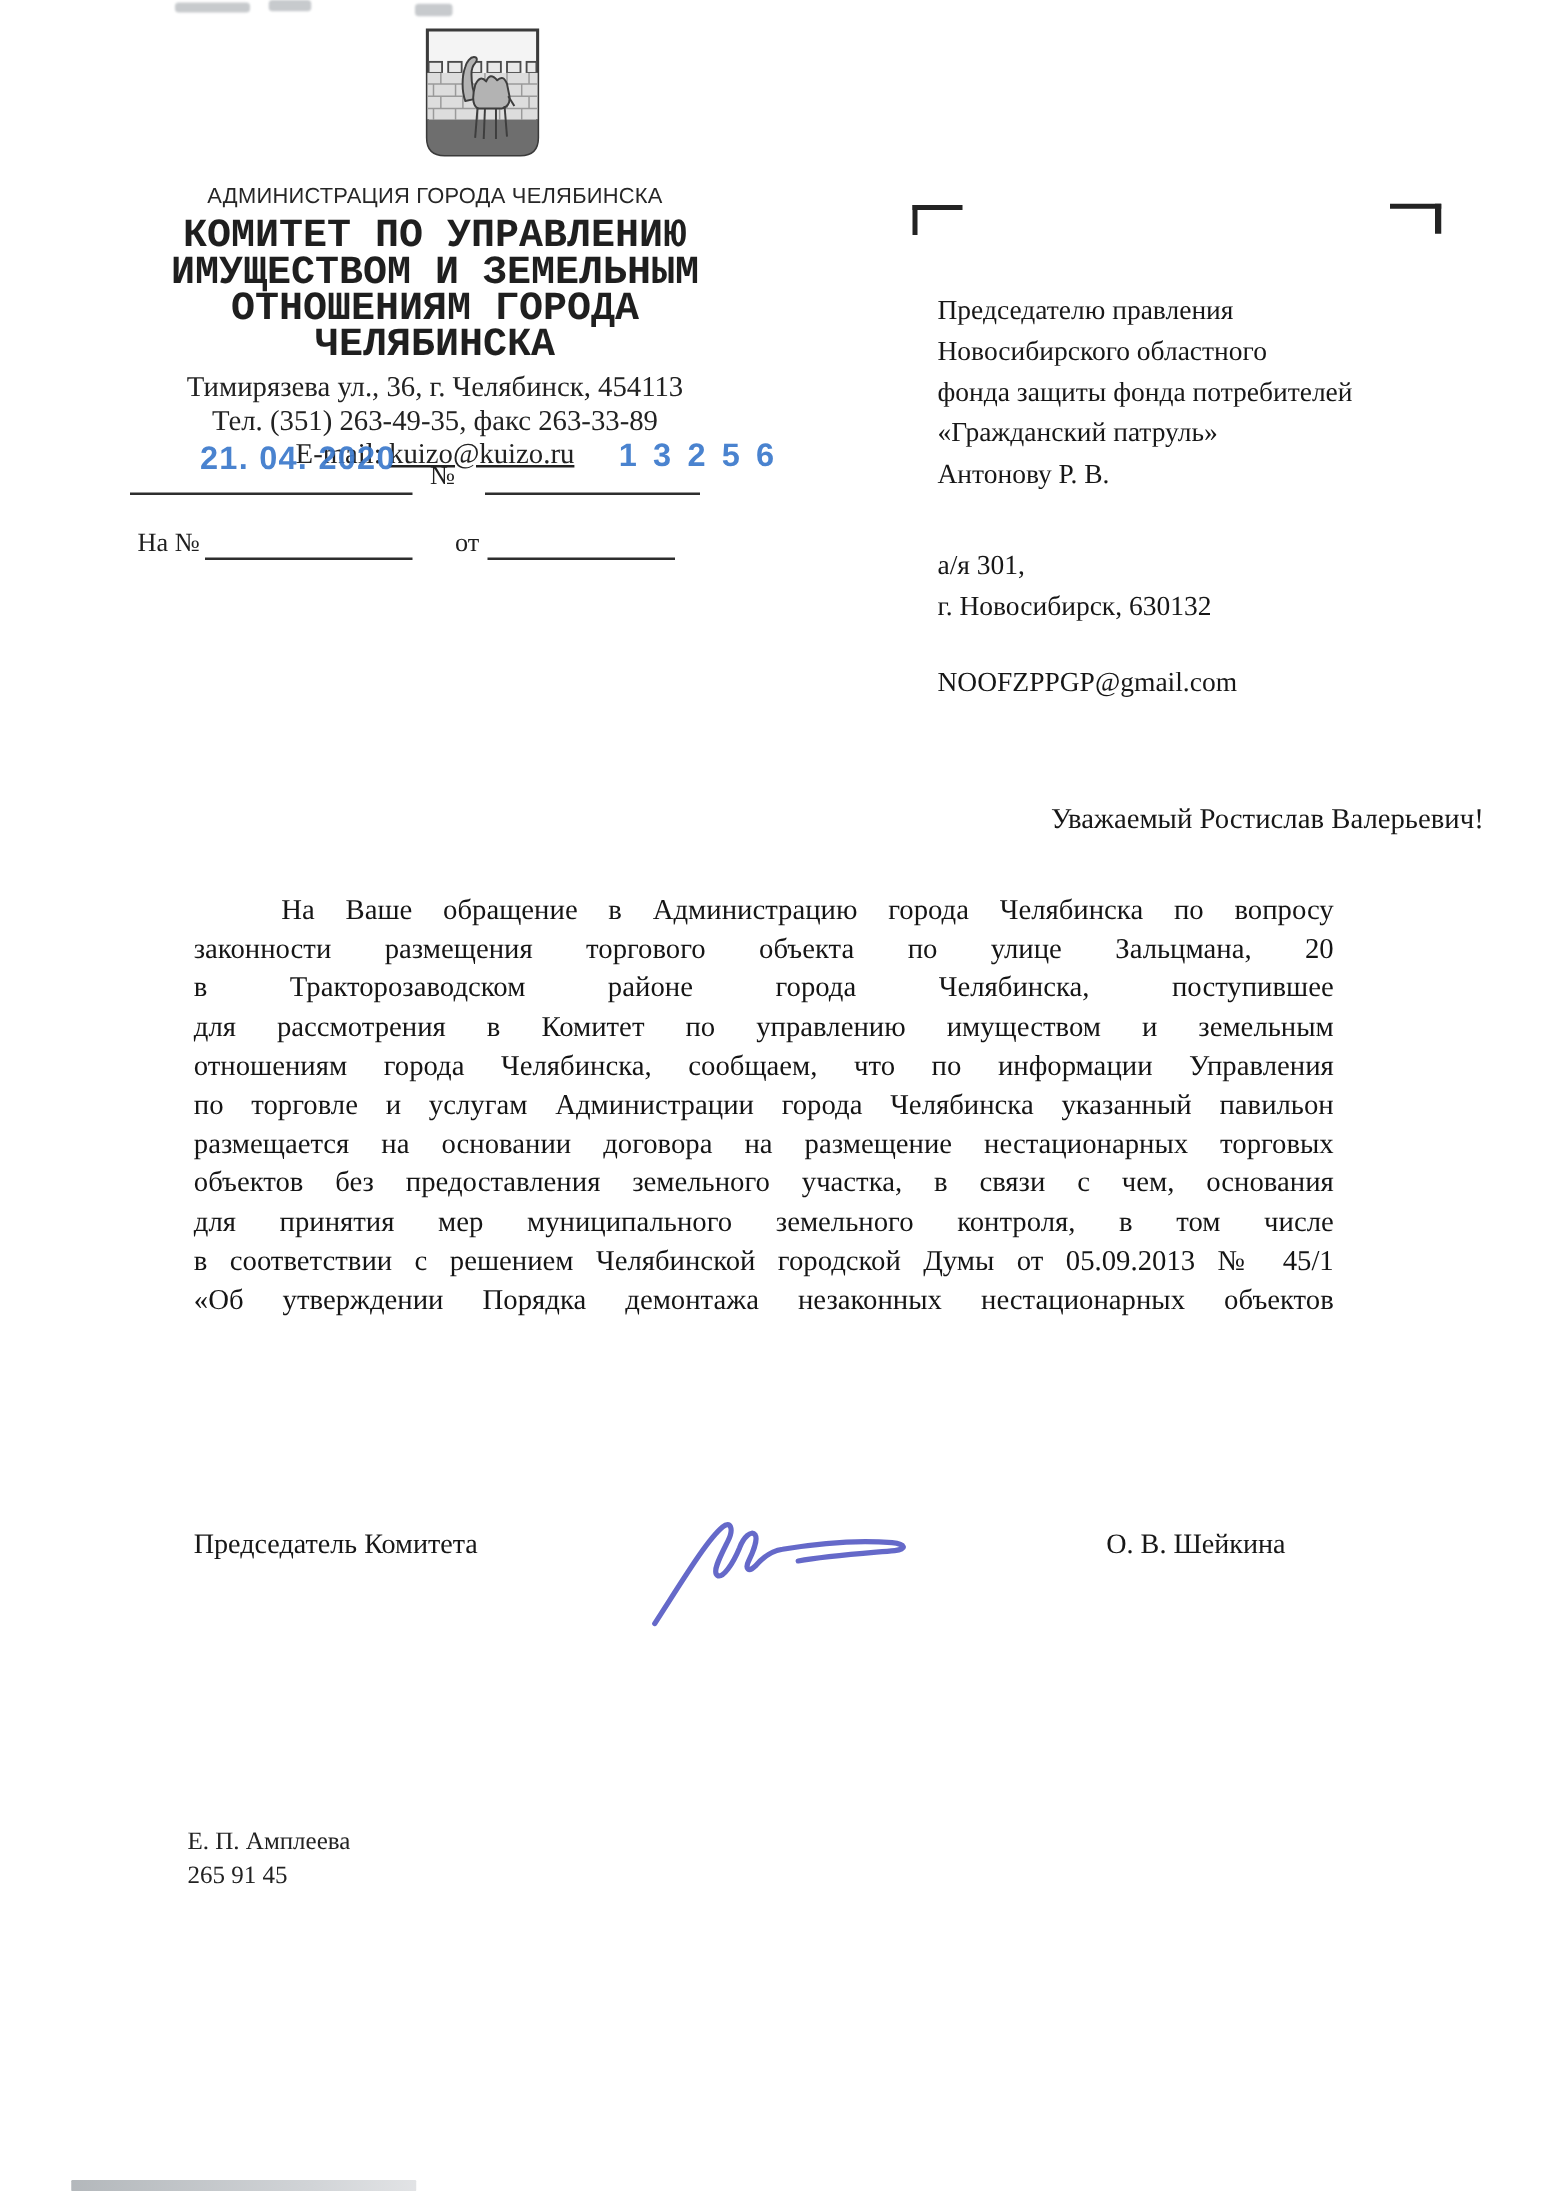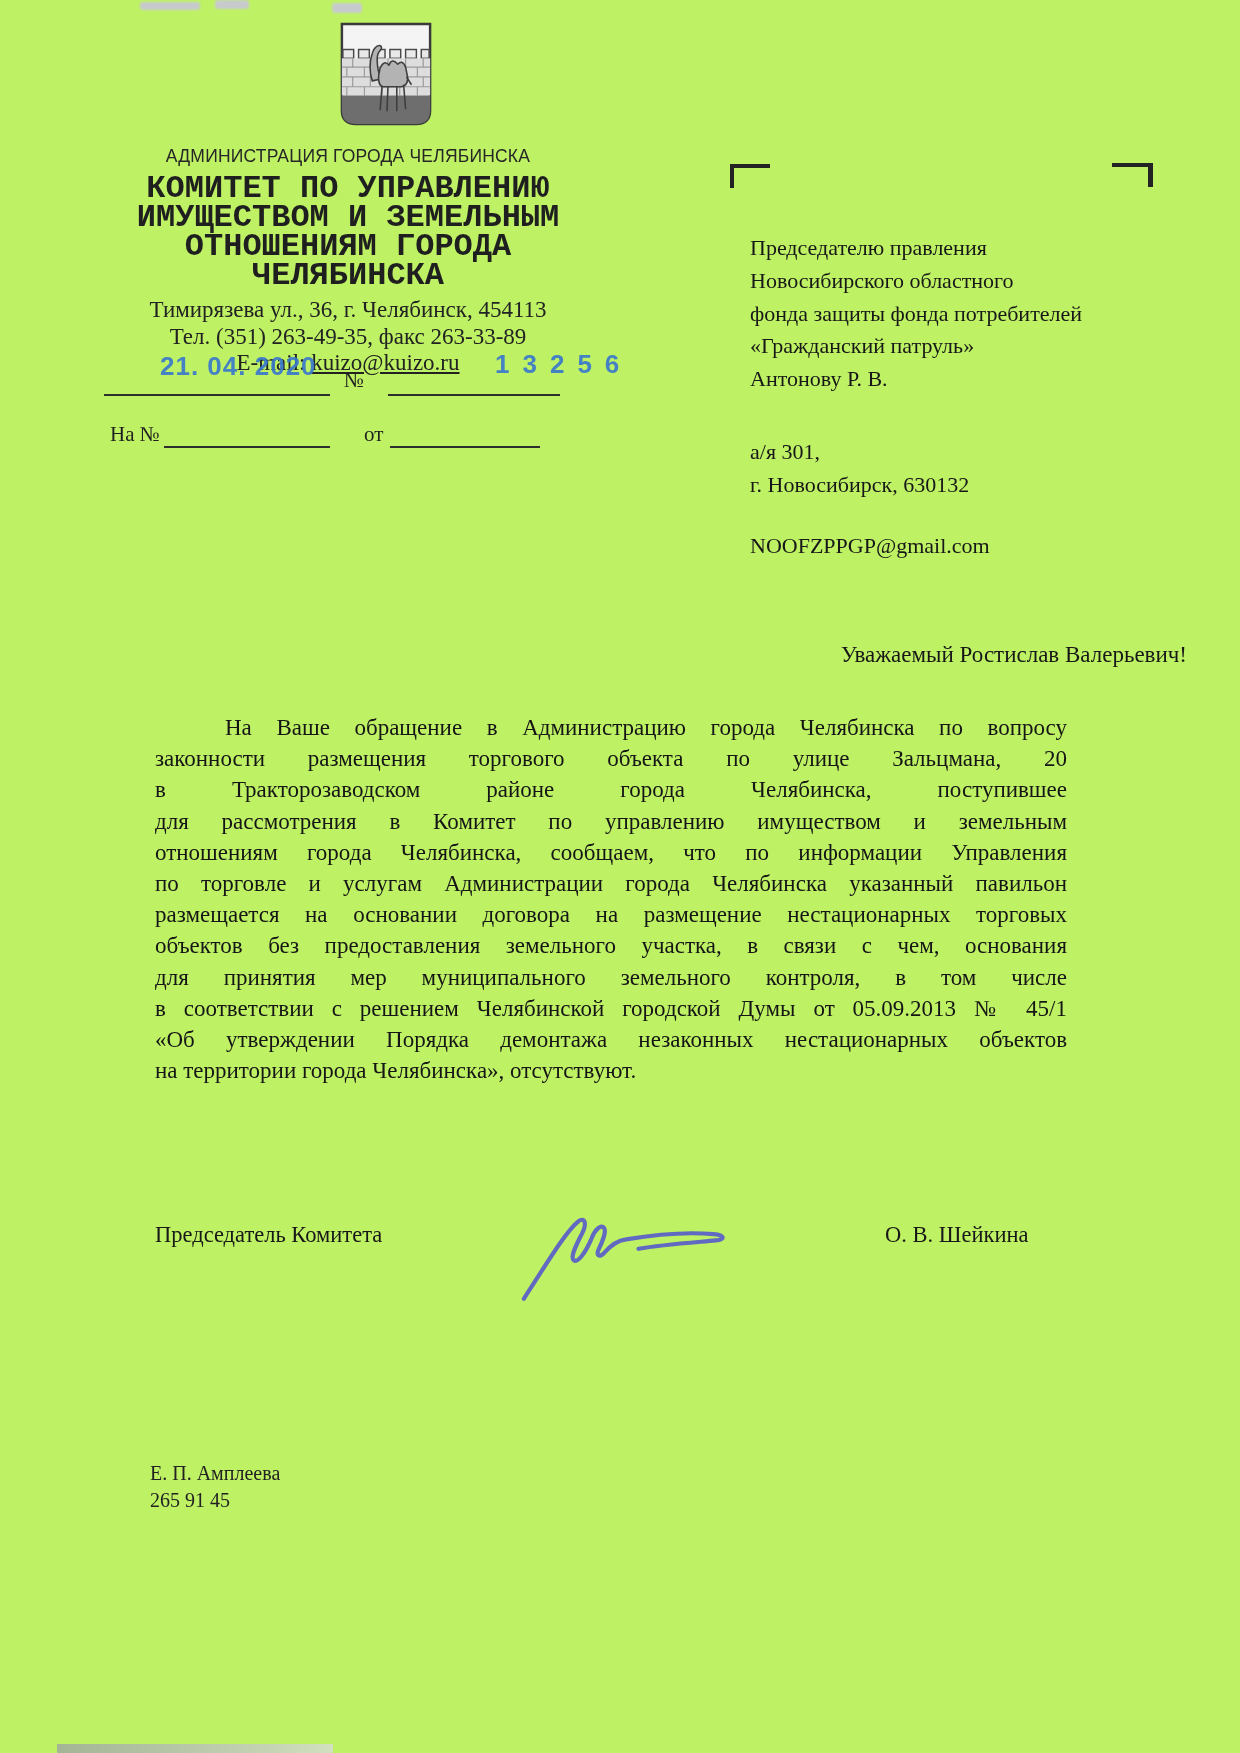--- a/index.html
+++ b/index.html
@@ -1,19 +1,19 @@
 <!DOCTYPE html>
 <html><head>
 <meta charset="utf-8">
 <style>
   html,body{margin:0;padding:0;background:#e8e8e8;}
   .page{
     position:relative;
     width:1240px;height:1753px;
-    background:#bef264;
+    background:#ffffff;
     font-family:"Liberation Serif", serif;
     color:#1c1c1c;
     overflow:hidden;
     margin:0 auto;
   }
   .abs{position:absolute;}
   
   .lh-col{left:88px;top:0;width:520px;text-align:center;}
   .org-parent{
     font-family:"Liberation Sans", sans-serif;
@@ -169,21 +169,20 @@
     <div class="bl">законности размещения торгового объекта по улице Зальцмана, 20</div>
     <div class="bl">в Тракторозаводском районе города Челябинска, поступившее</div>
     <div class="bl">для рассмотрения в Комитет по управлению имуществом и земельным</div>
     <div class="bl">отношениям города Челябинска, сообщаем, что по информации Управления</div>
     <div class="bl">по торговле и услугам Администрации города Челябинска указанный павильон</div>
     <div class="bl">размещается на основании договора на размещение нестационарных торговых</div>
     <div class="bl">объектов без предоставления земельного участка, в связи с чем, основания</div>
     <div class="bl">для принятия мер муниципального земельного контроля, в том числе</div>
     <div class="bl">в соответствии с решением Челябинской городской Думы от 05.09.2013 № 45/1</div>
     <div class="bl">«Об утверждении Порядка демонтажа незаконных нестационарных объектов</div>
-    <div class="bl last">на территории города Челябинска», отсутствуют.</div>
   </div>
 
   <div class="abs sig-label" style="left:155px;top:1222px;">Председатель Комитета</div>
   <div class="abs" style="left:505px;top:1182px;width:240px;height:120px;">
     <svg width="240" height="120" viewBox="0 0 230 115">
       <path d="M18 112 C40 78 58 48 70 38 C76 33 79 39 74 49 C68 61 62 72 66 75 C70 78 78 66 83 54 C86 46 92 40 95 44 C97 47 94 56 90 64 C87 70 90 73 95 68 C101 61 108 56 116 55 C146 50 178 48 200 50 C210 51 212 55 202 56 C180 58 150 60 128 64" fill="none" stroke="#5d61c6" stroke-width="4" stroke-linecap="round" stroke-linejoin="round" opacity="0.95"></path>
     </svg>
   </div>
   <div class="abs sig-label" style="left:885px;top:1222px;">О. В. Шейкина</div>
 

